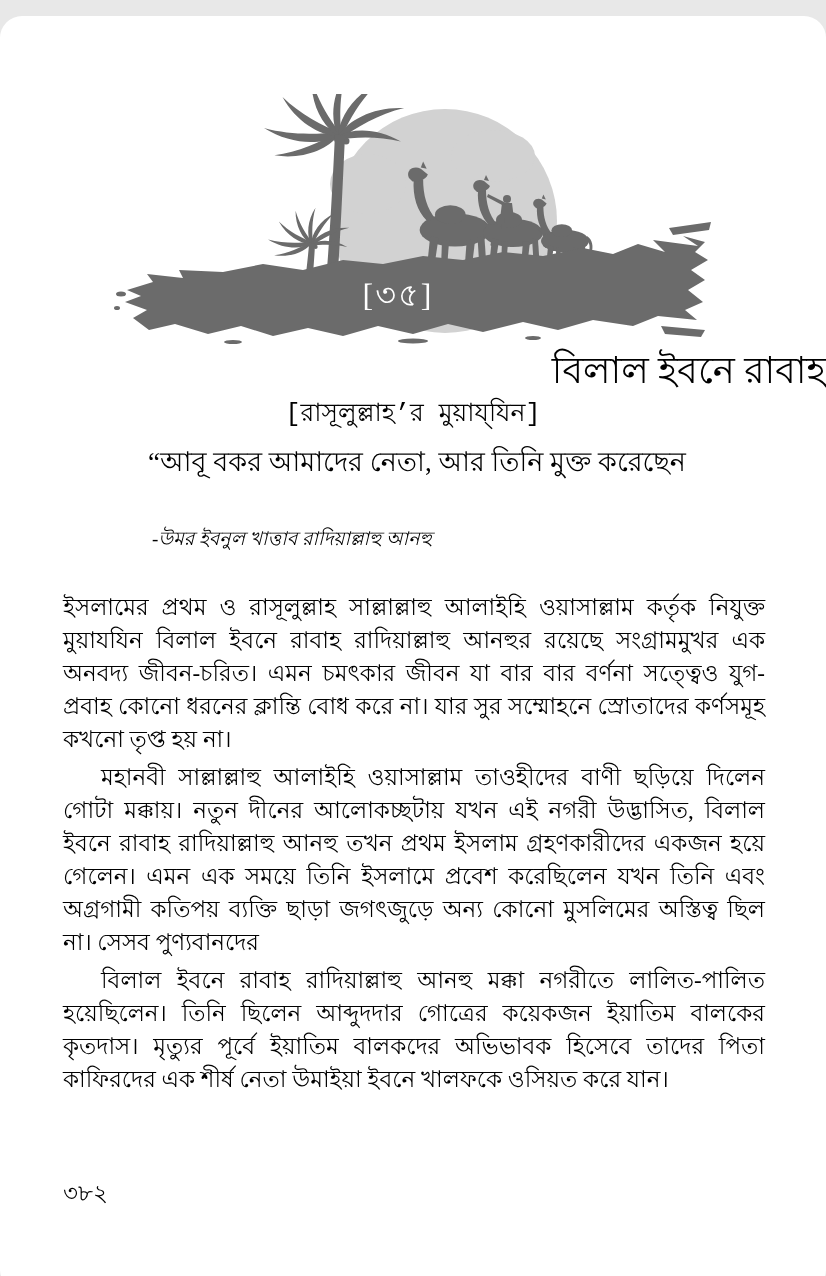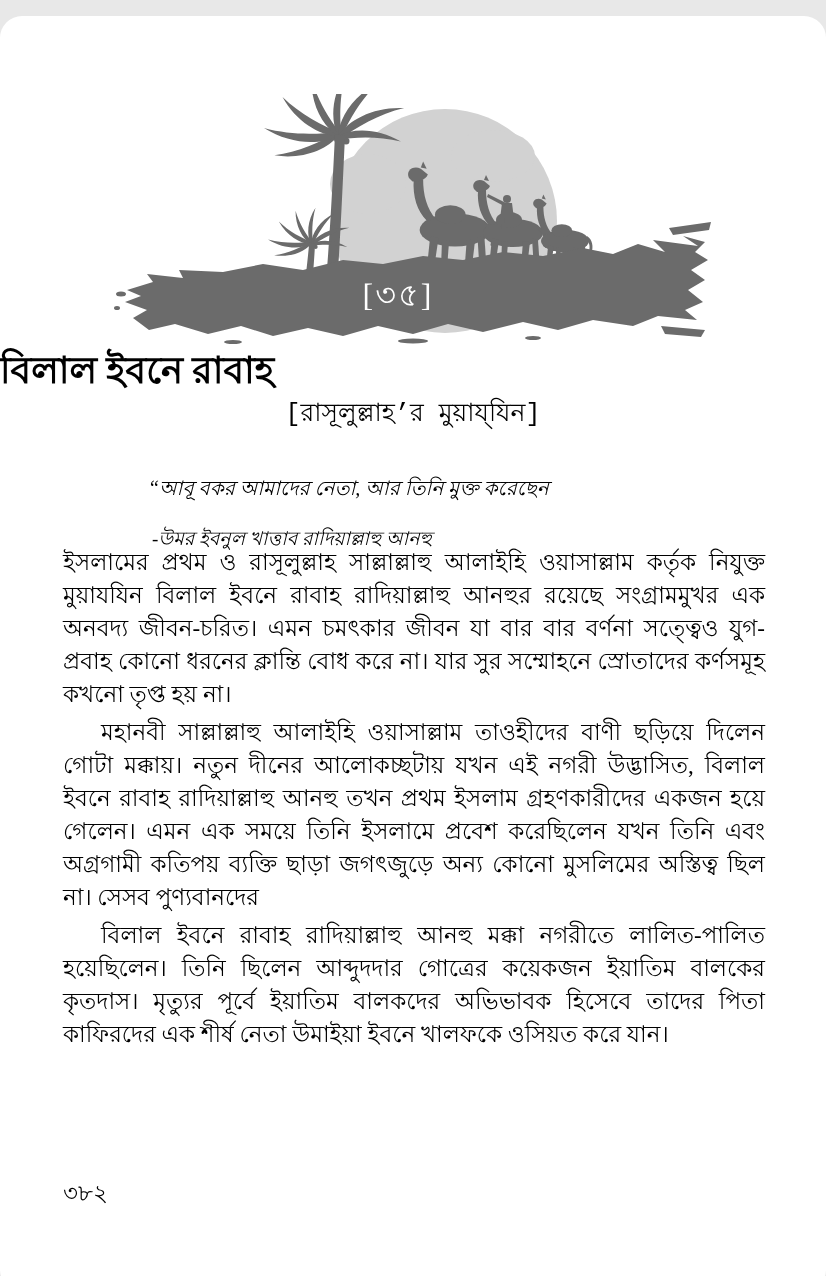--- a/index.html
+++ b/index.html
@@ -13,39 +13,39 @@
     color:#000;
     border-radius:22px;
   }
   .illustration{
     position:absolute;top:78px;left:113px;
     width:600px;height:252px;
   }
   .illustration svg{display:block;width:600px;height:252px;}
   .chapter-title{
     position:absolute;top:332px;left:0;width:826px;
-    text-align:left;
-    font-size:37px;font-weight:bold;line-height:46px;
+    text-align:right;
+    font-size:37px;font-weight:normal;line-height:46px;
   }
   .chapter-subtitle{
     position:absolute;top:382px;left:0;width:826px;
     text-align:center;
     font-size:25px;line-height:34px;font-family:Liberation Mono, monospace;
   }
   .quote{
-    position:absolute;top:453px;left:148px;width:570px;
-    font-size:20px;line-height:39px;font-style:italic;
+    position:absolute;top:427px;left:148px;width:570px;
+    font-size:27px;line-height:39px;
   }
   .quote-attribution{
     position:absolute;top:508px;left:152px;width:560px;
     font-style:italic;
     font-size:19px;line-height:30px;
   }
   .body-text{
-    position:absolute;top:530px;left:63px;width:702px;
+    position:absolute;top:575px;left:63px;width:702px;
     font-size:23px;line-height:33px;
     text-align:justify;
   }
   .body-text p{margin:0;}
   .body-text p + p{margin-top:5px;text-indent:38px;}
   .page-footer{
     position:absolute;top:1162px;left:63px;width:702px;
     display:flex;justify-content:space-between;align-items:baseline;
     font-size:23px;line-height:32px;
   }

